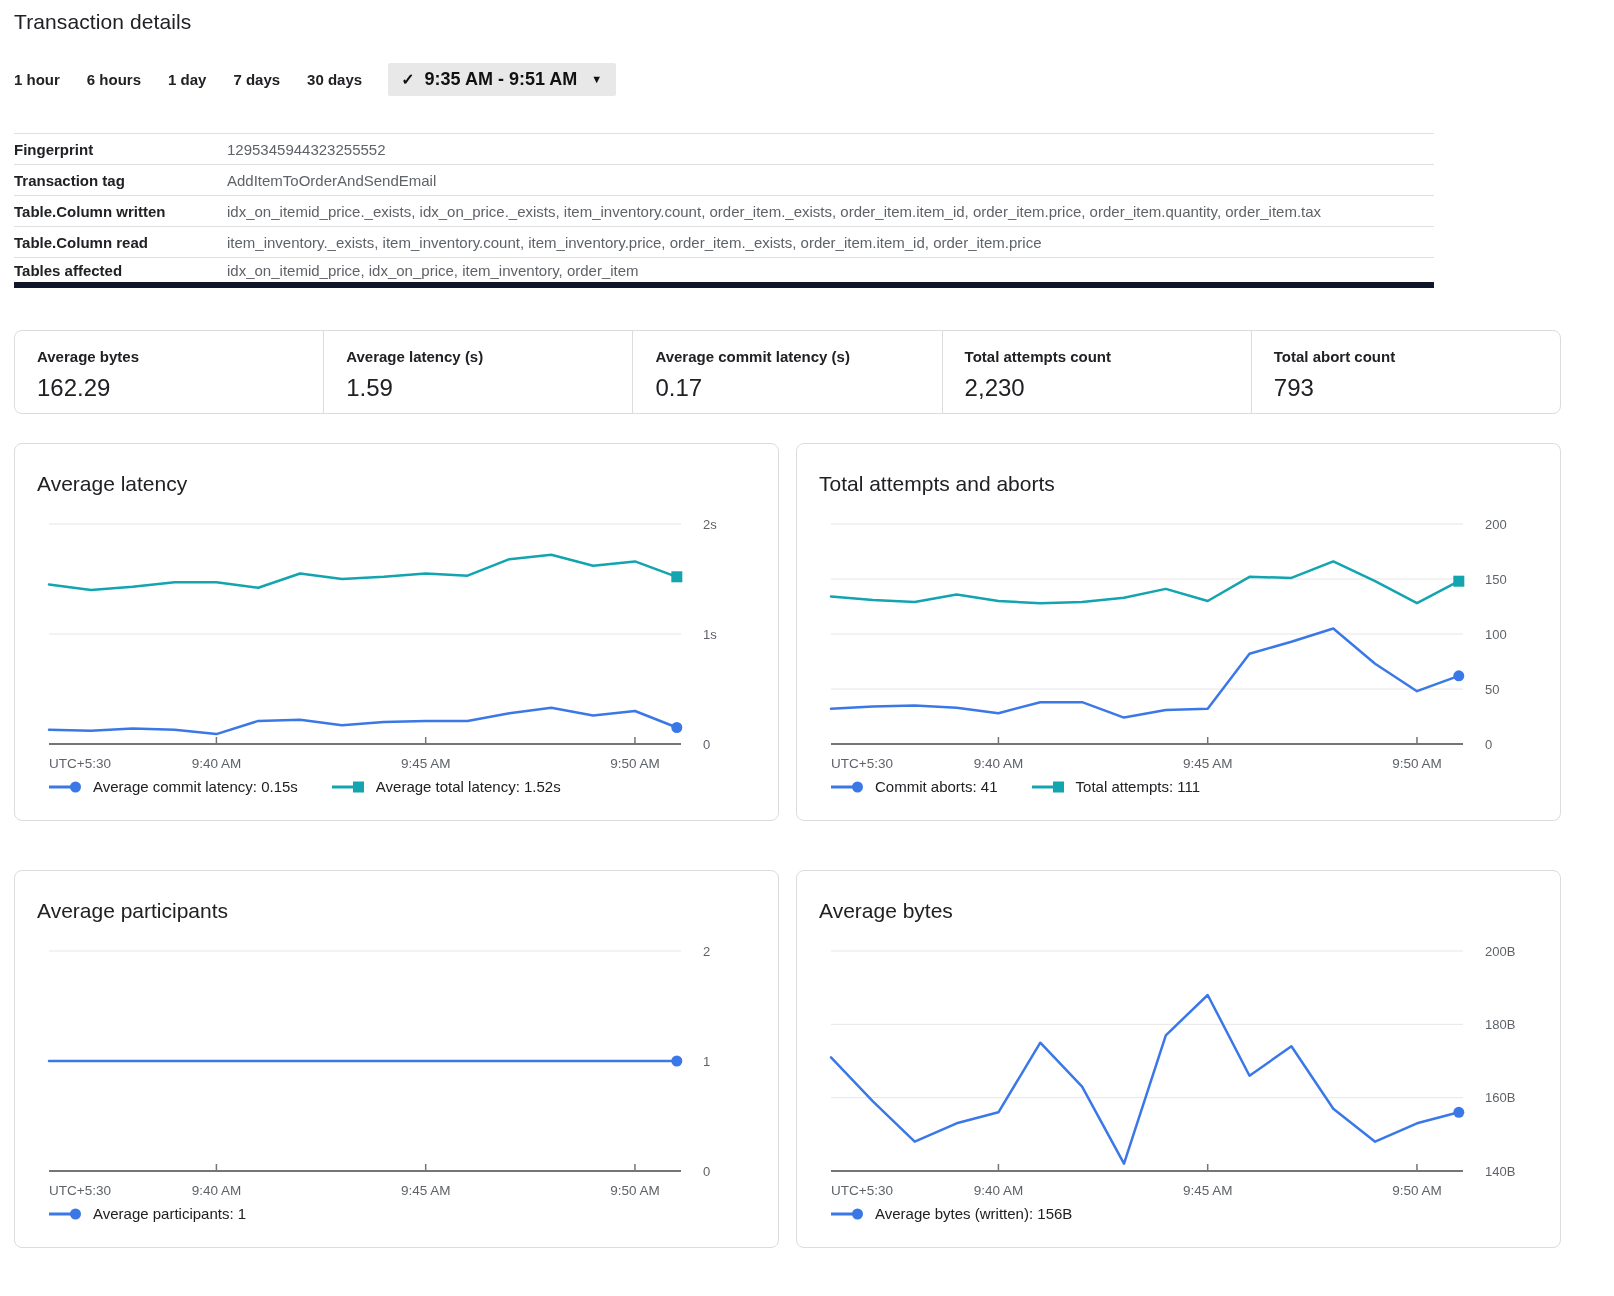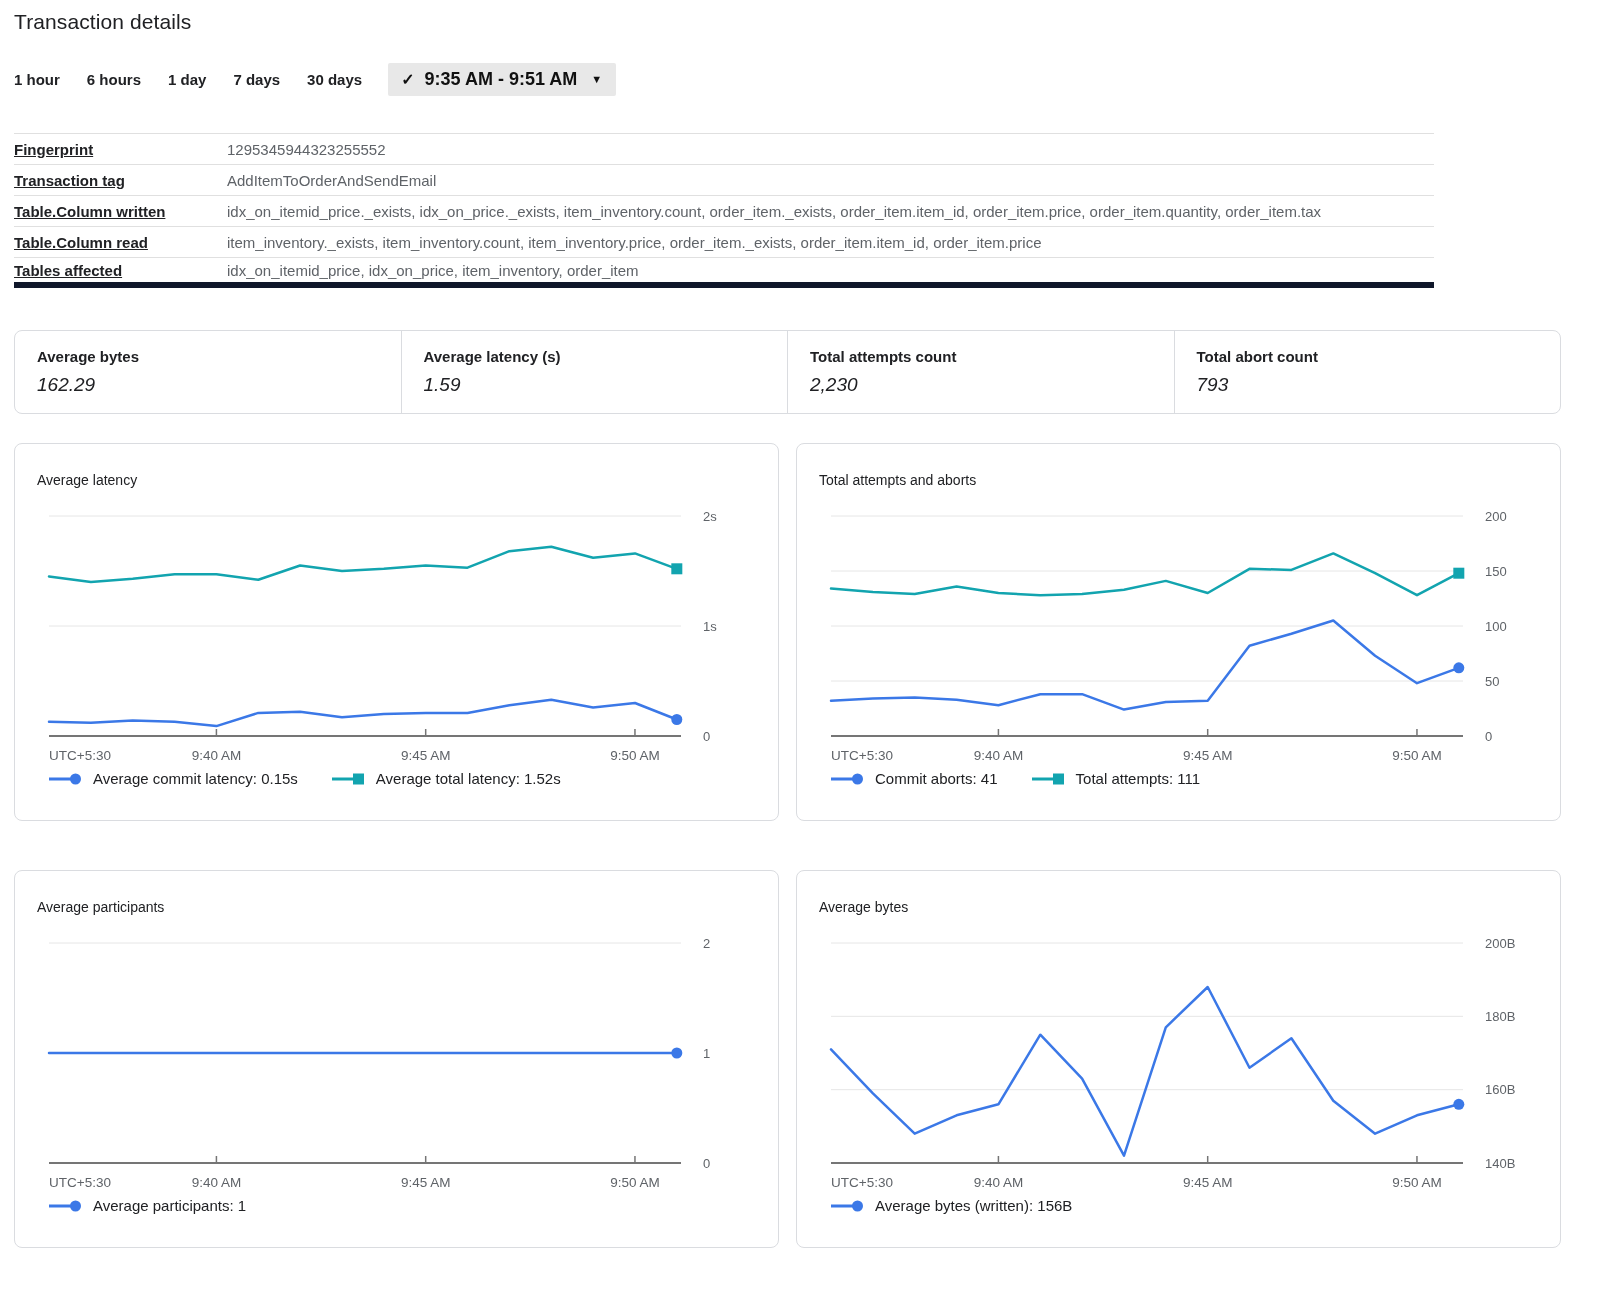--- a/index.html
+++ b/index.html
@@ -33,45 +33,45 @@
   .time-chip .caret { font-size: 11px; color: #111; margin-left: 4px; }
 
   
   .details-table { margin-top: 37px; width: 1420px; }
   .details-row {
     display: flex; align-items: center;
     border-top: 1px solid #e0e0e0;
     height: 31px;
   }
   .details-row:last-child { border-bottom: 6px solid #0f172a; }
-  .details-label { width: 213px; flex: none; font-size: 15px; font-weight: 700; color: #202124; text-decoration: underline; }
+  .details-label { width: 213px; flex: none; font-size: 15px; font-weight: 700; color: #202124; }
   .details-value { font-size: 15px; color: #5f6368; white-space: nowrap; overflow: hidden; }
 
   
   .stats-card {
     margin-top: 42px;
     border: 1px solid #dadce0; border-radius: 8px;
     display: flex; height: 84px; width: 1547px;
     background: #fff;
   }
   .stat-cell { flex: 1 1 0; padding: 17px 0 0 22px; }
   .stat-cell + .stat-cell { border-left: 1px solid #dadce0; }
   .stat-label { font-size: 15px; font-weight: 700; color: #202124; }
-  .stat-value { font-size: 19px; color: #202124; margin-top: 9px; font-style: italic; }
+  .stat-value { font-size: 24px; color: #202124; margin-top: 9px; }
 
   
   .charts-grid {
     margin-top: 29px;
     display: grid; grid-template-columns: 765px 765px; grid-column-gap: 17px; grid-row-gap: 49px;
   }
   .chart-card {
     border: 1px solid #dadce0; border-radius: 8px;
     height: 378px; background: #fff; overflow: hidden;
   }
-  .chart-title { font-size: 14px; font-weight: 400; color: #202124; margin: 28px 0 0 22px; }
+  .chart-title { font-size: 21px; font-weight: 400; color: #202124; margin: 28px 0 0 22px; }
   .chart-svg { display: block; margin-top: 16px; }
   .chart-legend { display: flex; gap: 34px; margin: 4px 0 0 34px; }
   .legend-item { display: flex; align-items: center; gap: 10px; }
   .legend-label { font-size: 15px; color: #202124; white-space: nowrap; }
 </style>
 </head>
 <body>
 
 <div class="page">
 
@@ -118,20 +118,24 @@
   <div class="stats-card">
       <div class="stat-cell">
         <div class="stat-label">Average bytes</div>
         <div class="stat-value">162.29</div>
       </div>
       <div class="stat-cell">
         <div class="stat-label">Average latency (s)</div>
         <div class="stat-value">1.59</div>
       </div>
       <div class="stat-cell">
+        <div class="stat-label">Average commit latency (s)</div>
+        <div class="stat-value">0.17</div>
+      </div>
+      <div class="stat-cell">
         <div class="stat-label">Total attempts count</div>
         <div class="stat-value">2,230</div>
       </div>
       <div class="stat-cell">
         <div class="stat-label">Total abort count</div>
         <div class="stat-value">793</div>
       </div>
     </div>
 
   <div class="charts-grid">

